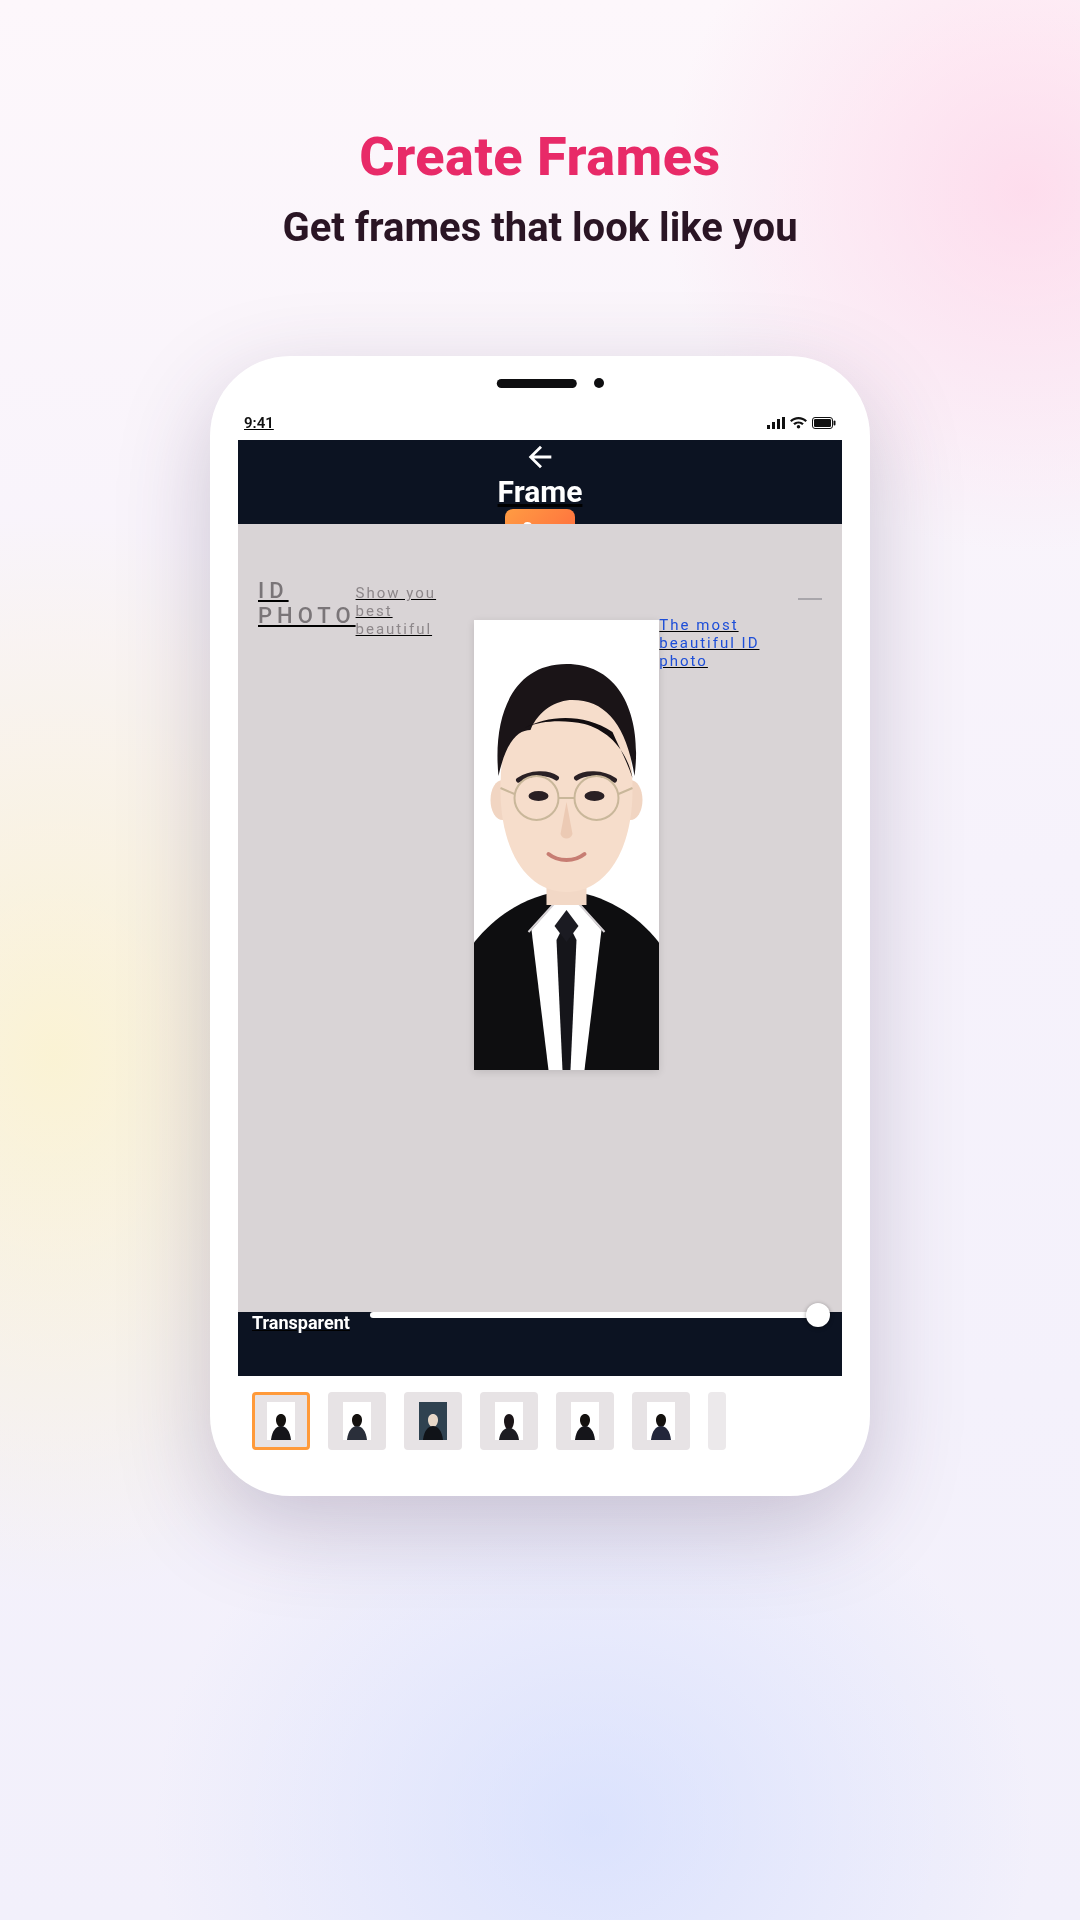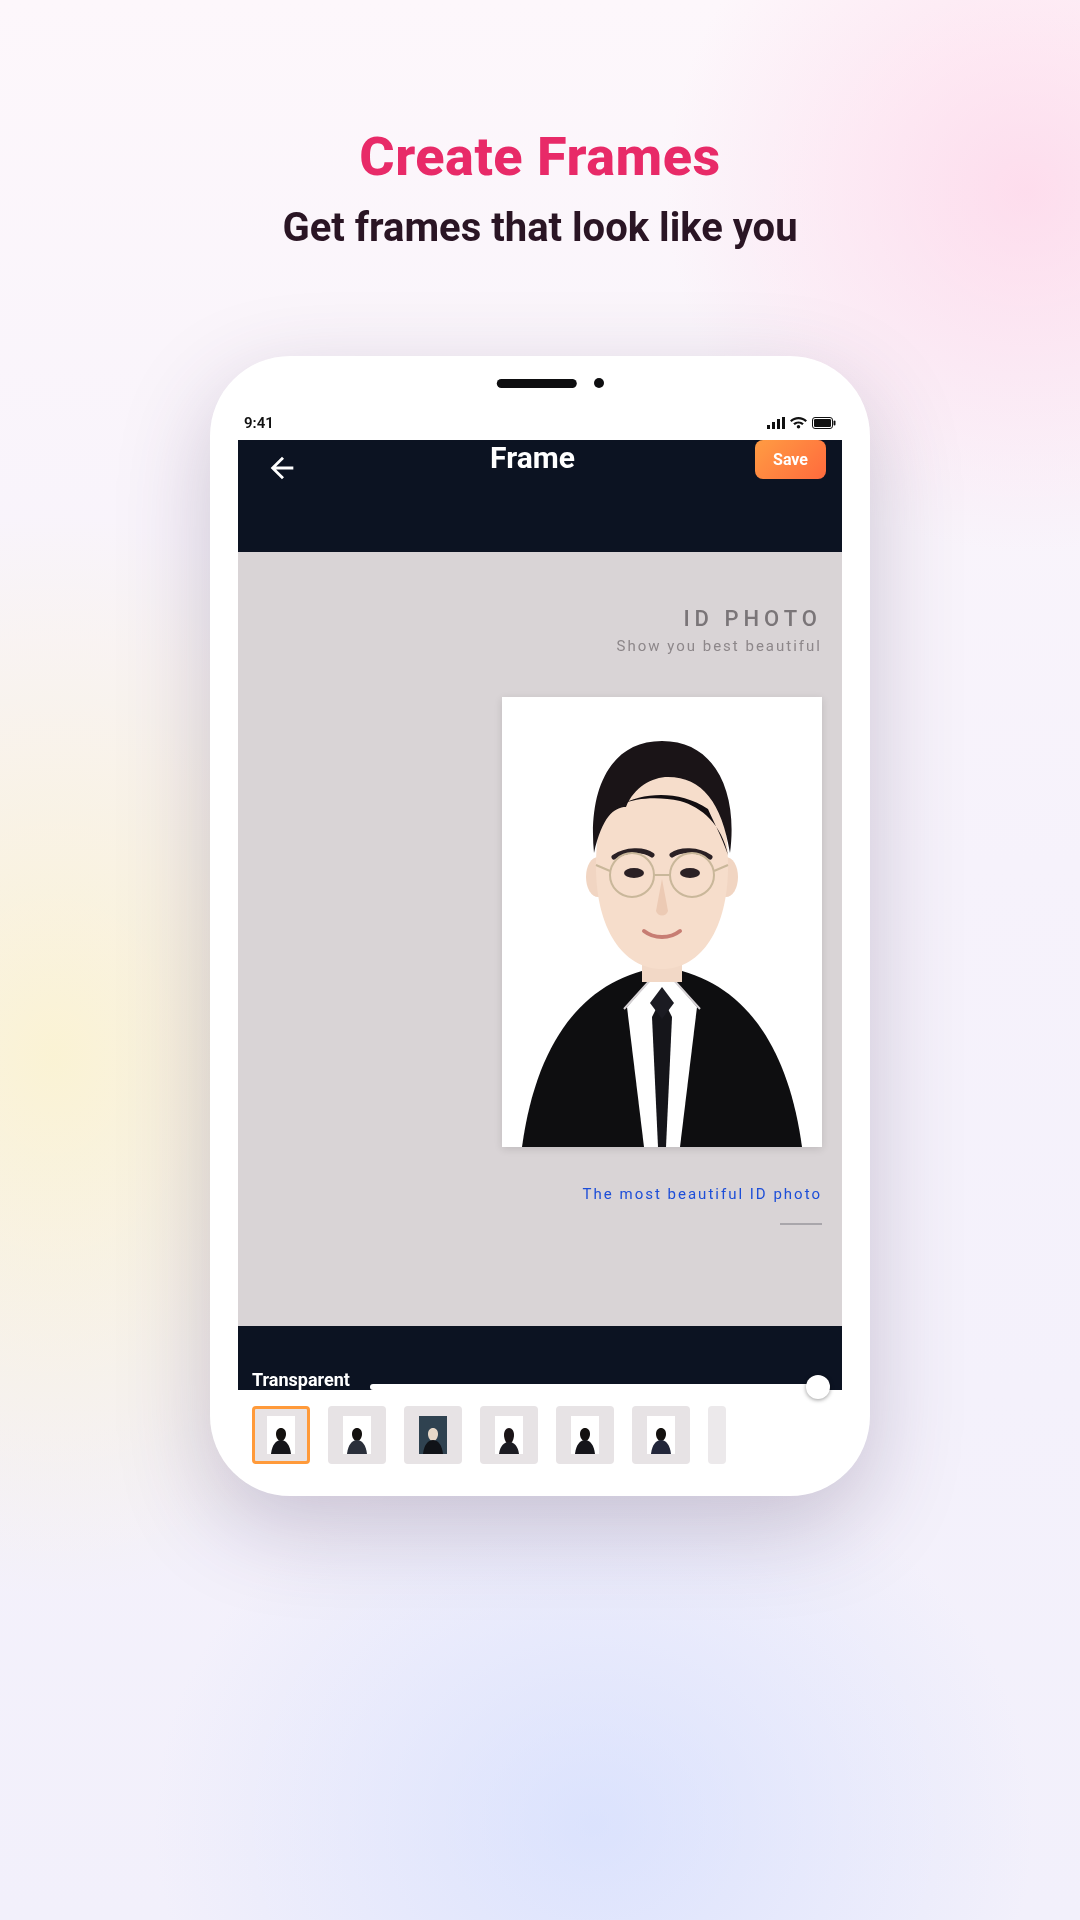--- a/index.html
+++ b/index.html
@@ -34,21 +34,22 @@
   
   .phone {
     margin-top: 105px;
     width: 660px;
     height: 1140px;
     background: #fff;
     border-radius: 80px;
     box-shadow: 0 30px 90px rgba(70,50,90,0.25);
     position: relative;
     overflow: hidden;
-    padding: 54px 28px 28px 28px;
+    padding: 54px 28px 42px 28px;
+    text-decoration: underline;
   }
   .phone-speaker {
     position: absolute;
     top: 23px; left: 50%; transform: translateX(-54%);
     width: 80px; height: 9px;
     background: #0e0e10;
     border-radius: 6px;
   }
   .phone-cam {
     position: absolute;
@@ -76,26 +77,27 @@
     font-size: 15px;
     font-weight: 600;
     color: #111;
   }
   .status-icons { display: flex; align-items: center; gap: 5px; }
   .status-icons svg { display: block; }
 
   
   .navbar {
     margin-top: 4px;
-    height: 112px;
+    height: 84px;
     background: #0c1322;
     display: flex;
-    align-items: flex-start;
+    align-items: center;
     justify-content: space-between;
     padding: 0 16px;
+    flex-direction: column;
   }
   .back-btn {
     width: 56px; height: 56px;
     display: flex; align-items: center; justify-content: center;
     cursor: pointer;
   }
   .nav-title {
     color: #fff;
     font-size: 30px;
     font-weight: 700;
@@ -108,22 +110,22 @@
     padding: 10px 18px;
     border-radius: 8px;
     cursor: pointer;
   }
 
   
   .frame-area {
     flex: 1;
     background: #d9d4d6;
     display: flex;
-    flex-direction: column;
-    align-items: flex-end;
+    flex-direction: row;
+    align-items: flex-start;
     padding: 54px 20px 30px 20px;
     overflow: hidden;
   }
   .frame-heading {
     color: #7a7578;
     font-size: 22px;
     font-weight: 500;
     letter-spacing: 5px;
   }
   .frame-sub {
@@ -152,21 +154,21 @@
     margin-top: 20px;
     width: 42px; height: 2px;
     background: #a9a6ab;
   }
 
   
   .slider-bar {
     height: 64px;
     background: #0c1322;
     display: flex;
-    align-items: flex-end;
+    align-items: flex-start;
     padding: 0 14px;
     gap: 20px;
   }
   .slider-label {
     color: #fff;
     font-size: 18px;
     font-weight: 700;
   }
   .slider-track {
     flex: 1;

